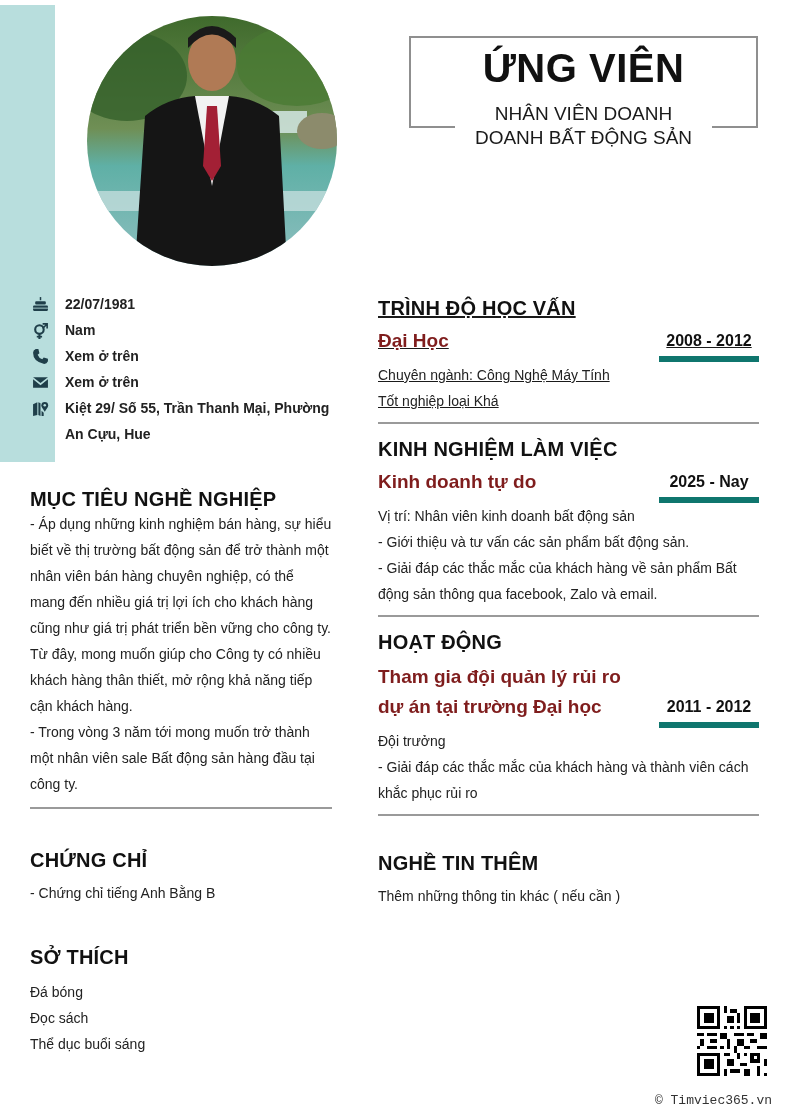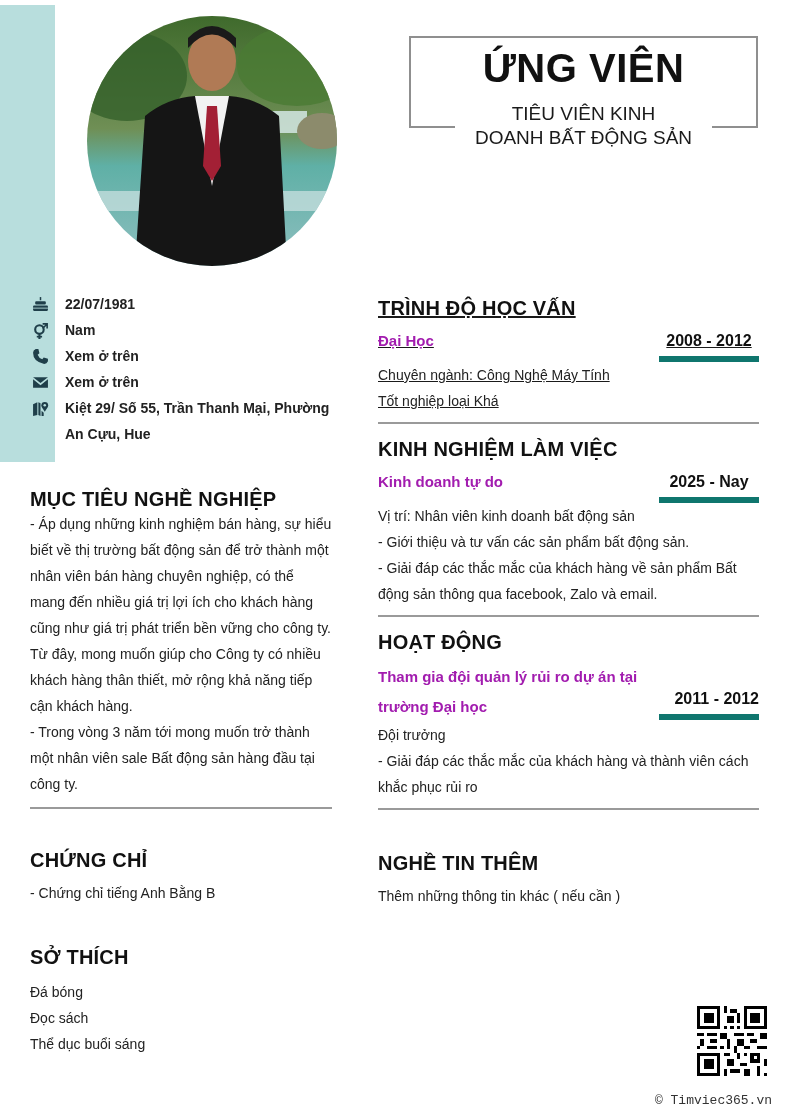--- a/index.html
+++ b/index.html
@@ -38,26 +38,26 @@
   .hob .sec-title { margin-bottom: 10px; }
 
   .right-col { position: absolute; left: 378px; width: 381px; }
   .edu { top: 297px; text-decoration: underline; }
   .exp { top: 438px; }
   .act { top: 631px; }
   .more { top: 852px; }
   .right-col .sec-title { margin-bottom: 8px; }
 
   .entry-head { position: relative; display: flex; justify-content: space-between; align-items: flex-start; }
-  .entry-name { font-size: 15px; font-weight: bold; color: #a21caf; line-height: 26px; }
+  .entry-name { font-size: 19px; font-weight: bold; color: #7f1d1d; line-height: 26px; }
   .entry-date { width: 100px; text-align: center; font-size: 16px; font-weight: bold; color: #111; line-height: 26px; border-bottom: 6px solid #0f766e; padding-bottom: 2px; }
   .right-col .divider { margin-top: 8px; }
 
   .act .entry-name { line-height: 30px; width: 270px; }
-  .act .entry-date { margin-top: 24px; text-align: right; }
+  .act .entry-date { margin-top: 32px; }
 
   .qr { position: absolute; left: 697px; top: 1006px; width: 70px; height: 70px; }
   .footer { position: absolute; right: 28px; top: 1093px; font-family: "Liberation Mono", "DejaVu Sans Mono", monospace; font-size: 13px; color: #333; }
 </style>
 </head>
 <body>
 
 <div class="side-band"></div>
 
 <div class="avatar">
@@ -84,21 +84,21 @@
     <path d="M120 90 L130 90 L134 150 L125 165 L116 150 Z" fill="#a32035"></path>
   </svg>
 </div>
 
 <div class="title-box">
   <div class="bl"></div>
   <div class="br"></div>
 </div>
 <div class="title-main">ỨNG VIÊN</div>
 <div class="title-sub">
-  <div>TIÊU VIÊN KINH</div>
+  <div>NHÂN VIÊN DOANH</div>
   <div>DOANH BẤT ĐỘNG SẢN</div>
 </div>
 
 <div class="contact">
   <div class="contact-row">
     <span class="ico">
       <svg viewBox="0 0 16 16">
           <rect x="7.3" y="1" width="1.4" height="3"></rect>
           <rect x="3" y="5" width="10" height="3" rx="1"></rect>
           <rect x="1" y="9" width="14" height="5" rx="1"></rect>

